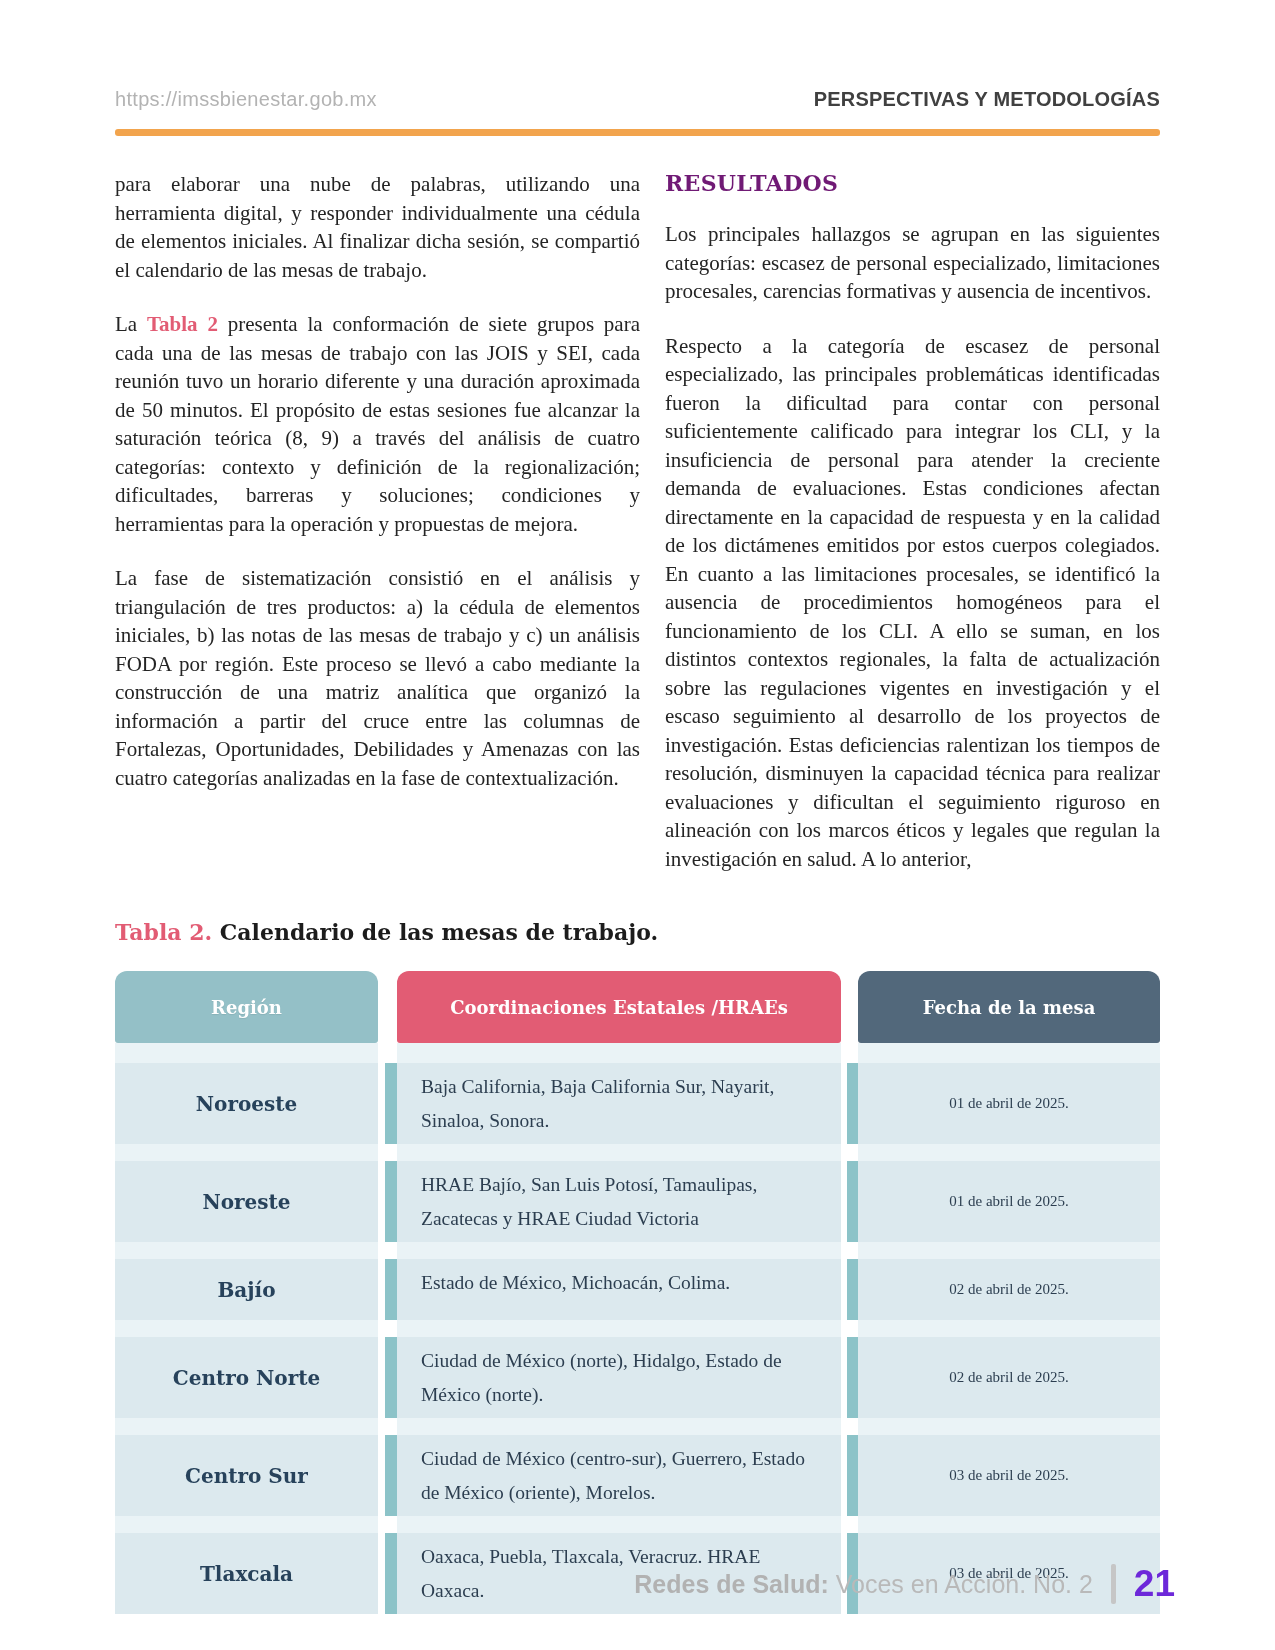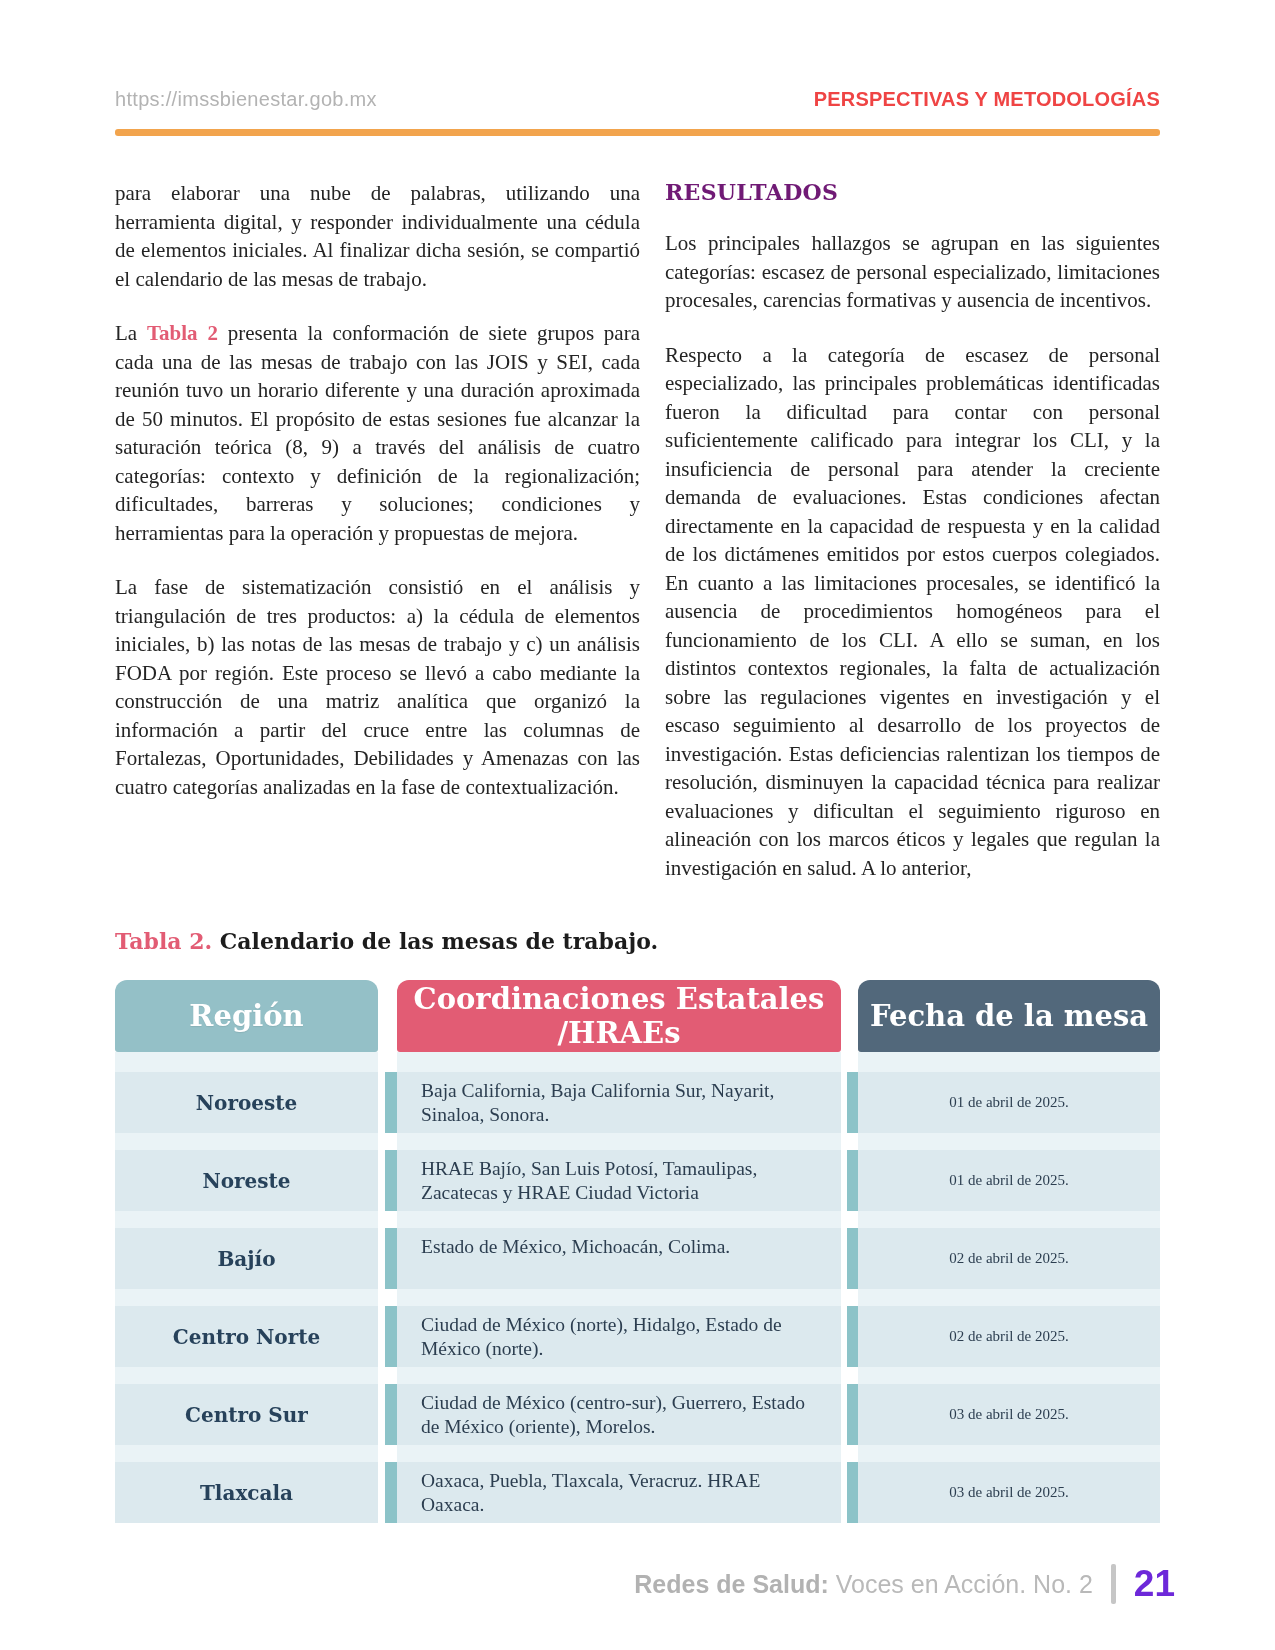--- a/index.html
+++ b/index.html
@@ -4,60 +4,60 @@
 <style>
   html,body{margin:0;padding:0;background:#ffffff;}
   .page{position:relative;width:1275px;height:1650px;background:#ffffff;overflow:hidden;
         font-family:"Liberation Serif", serif;color:#222222;}
   .content{position:absolute;left:115px;top:0;width:1045px;}
 
   
   .top-header{display:flex;justify-content:space-between;align-items:flex-end;padding-top:88px;
               font-family:"Liberation Sans", sans-serif;}
   .url{font-size:20px;color:#b3b3b3;letter-spacing:0.3px;}
-  .section-title{font-size:20px;font-weight:800;color:#ef4444;letter-spacing:0.2px;}
+  .section-title{font-size:20px;font-weight:800;color:#404040;letter-spacing:0.2px;}
   .rule{height:7px;border-radius:3px;background:var(--accent_orange);margin-top:18px;}
 
   
-  .columns{display:flex;gap:25px;margin-top:43px;}
+  .columns{display:flex;gap:25px;margin-top:34px;}
   .col-left{width:525px;}
   .col-right{width:495px;}
   .body-p{font-size:21px;line-height:28.5px;text-align:justify;margin:0 0 26px 0;
           color:#242424;hyphens:auto;}
   .body-p:last-child{margin-bottom:0;}
   .results-heading{font-family:"DejaVu Serif", serif;font-size:22px;font-weight:bold;
                    margin:0 0 24px 0;color:#701a75;letter-spacing:0.3px;}
   .table-ref{color:var(--accent_pink);font-weight:bold;}
 
   
   .caption{font-family:"DejaVu Serif", serif;font-size:22px;font-weight:bold;color:#1c1c1c;
            margin:46px 0 26px 0;}
   .caption .cap-label{color:var(--accent_pink);}
 
   
   .t-grid{display:grid;grid-template-columns:263px 7px 12px 1fr 6px 11px 302px;}
   .t-header{height:72px;}
   .h-box{display:flex;align-items:center;justify-content:center;color:#ffffff;
-         font-family:"DejaVu Serif", serif;font-weight:bold;font-size:29px;
+         font-family:"DejaVu Serif", serif;font-weight:bold;font-size:18px;
          border-radius:12px 12px 3px 3px;text-align:center;}
   .h-region{grid-column:1;background:var(--header_teal);text-shadow:0 1px 1px rgba(0,0,0,0.08);}
   .h-coord{grid-column:4;background:var(--accent_pink);}
   .h-date{grid-column:7;background:var(--header_slate);}
 
   .t-gaprow{height:17px;}
   .t-gaprow.first{height:20px;}
   .g-cell{background:var(--gap_bg);}
   .g1{grid-column:1;} .g2{grid-column:4;} .g3{grid-column:7;}
 
   .t-row{min-height:61px;}
   .c-region{grid-column:1;background:var(--row_bg);display:flex;align-items:center;justify-content:center;
             font-family:"DejaVu Serif", serif;font-weight:bold;font-size:20px;color:var(--table_text);}
   .c-bar-l{grid-column:3;background:var(--bar_teal);}
   .c-middle{grid-column:4;background:var(--row_bg);padding:7px 20px 6px 24px;
-            font-size:19.5px;line-height:24px;color:#2c3e50;display:block;}
+            font-size:19.5px;line-height:34px;color:#2c3e50;display:block;}
   .c-bar-r{grid-column:6;background:var(--bar_teal);}
   .c-date{grid-column:7;background:var(--row_bg);display:flex;align-items:center;justify-content:center;
           font-size:15px;color:#2c3e50;}
 
   
   .footer{position:absolute;right:100px;bottom:45px;display:flex;align-items:center;gap:18px;
           font-family:"Liberation Sans", sans-serif;color:#b9b9b9;}
   .footer-text{font-size:25px;}
   .footer-text .f-bold{font-weight:bold;color:#b2b2b2;}
   .footer-bar{width:5px;height:40px;background:#c6c6c6;border-radius:2px;}

